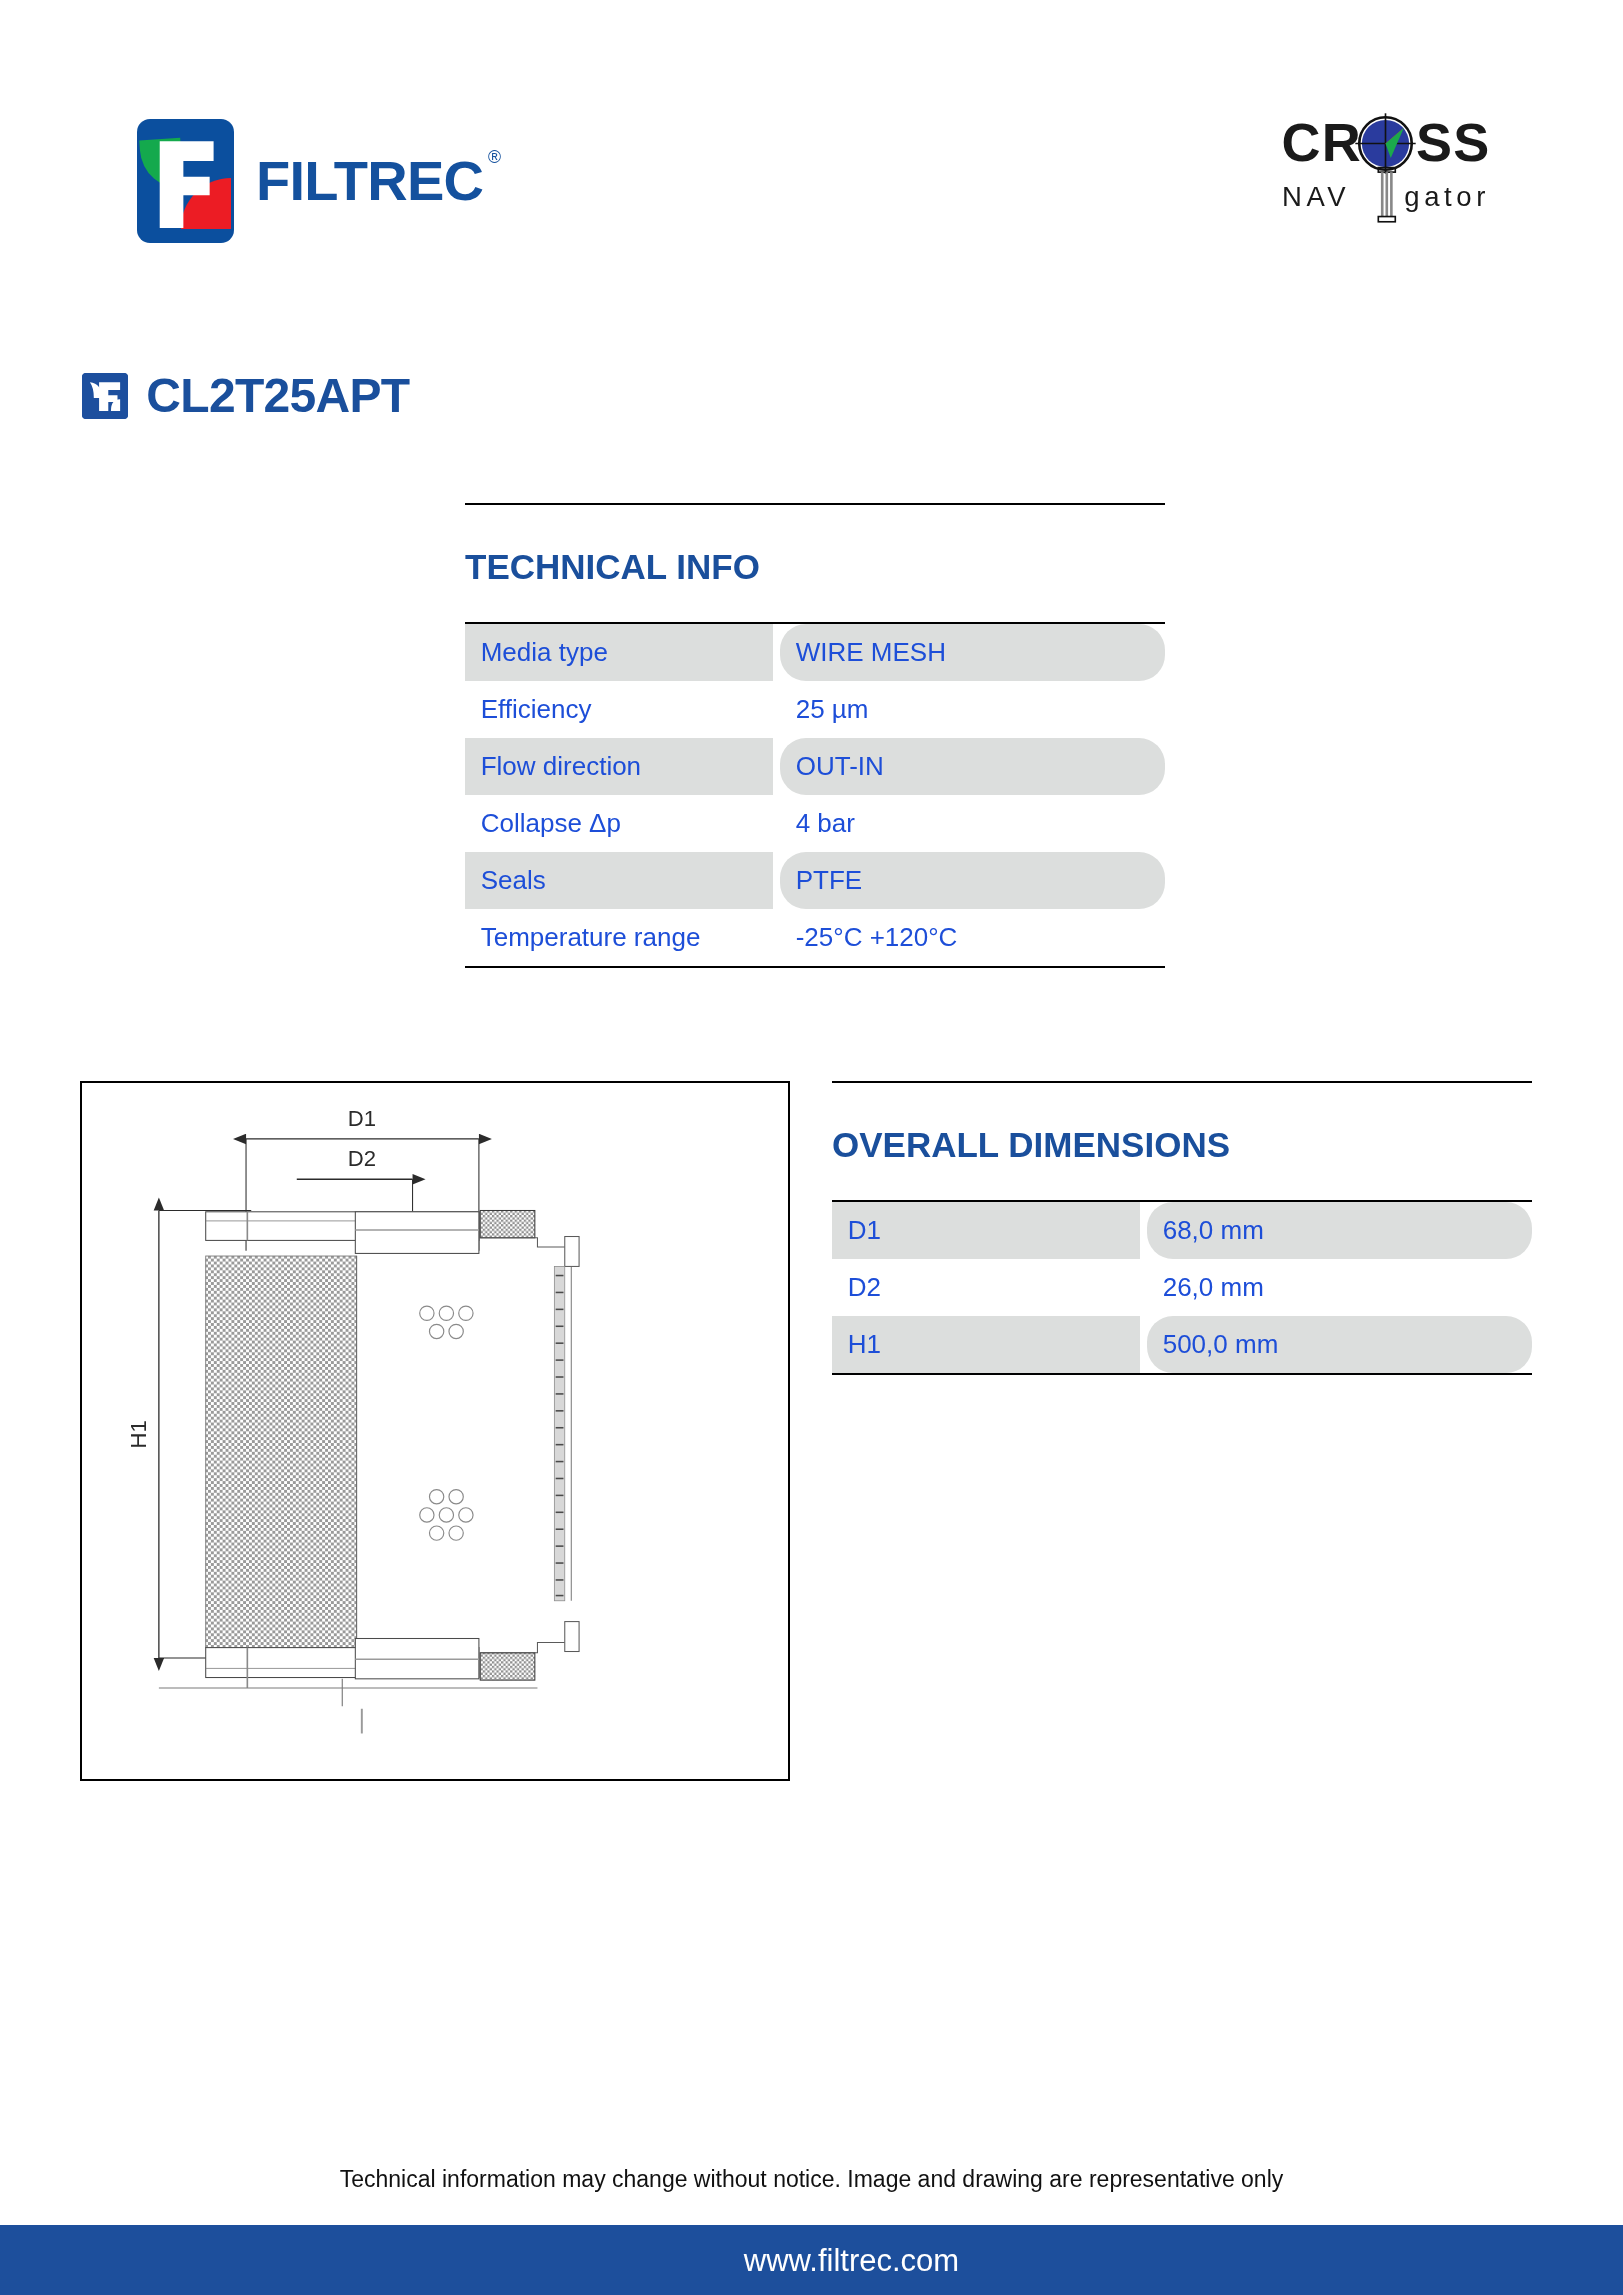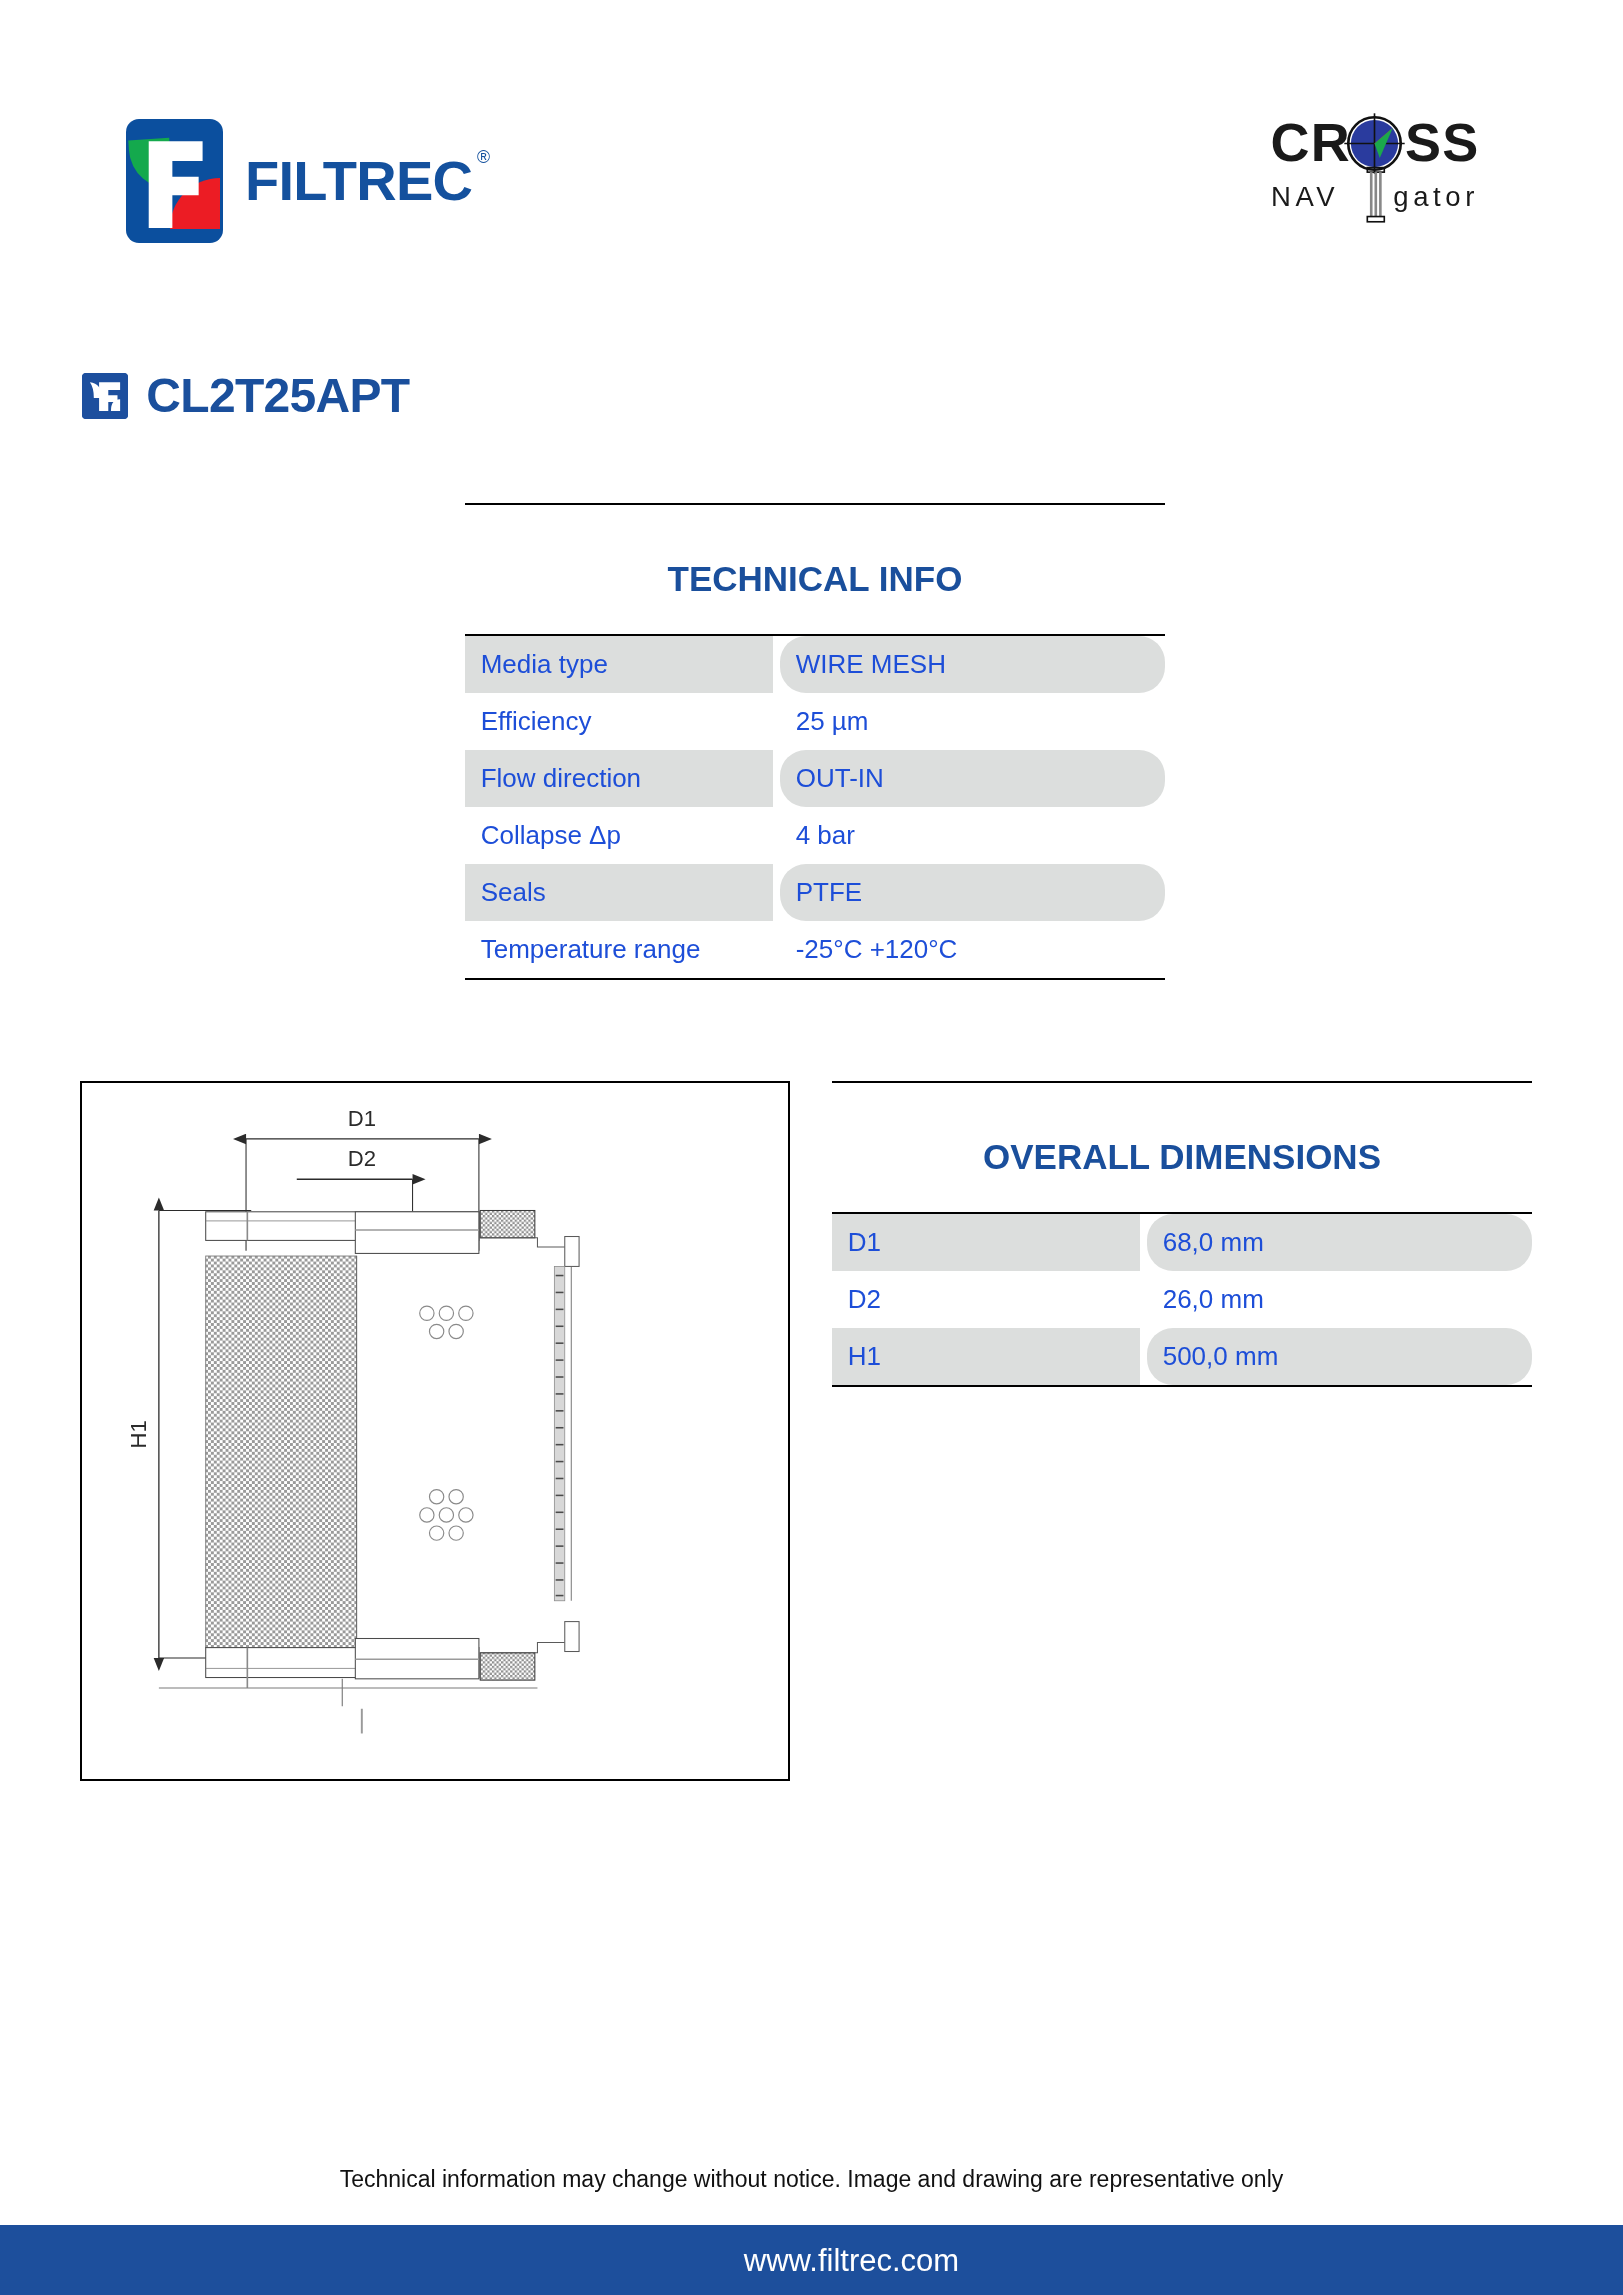--- a/index.html
+++ b/index.html
@@ -11,21 +11,21 @@
     width: 1623px;
     height: 2295px;
     position: relative;
     font-family: "Liberation Sans", sans-serif;
     overflow: hidden;
   }
 
   
   #header {
     position: absolute;
-    left: 4px; top: 0;
+    left: 15px; top: 0;
     width: 1471px; height: 275px;
   }
   #filtrec-logo {
     position: absolute;
     left: 122px; top: 119px;
     display: flex;
     align-items: center;
     gap: 22px;
   }
   #filtrec-mark {
@@ -146,29 +146,27 @@
   #dims-section {
     position: absolute;
     left: 832px; top: 1081px;
     width: 700px;
   }
   .rule-top {
     height: 0;
     border-top: 2.6px solid #000000;
   }
   .section-heading {
-    text-align: center;
     font-size: 35px;
     font-weight: bold;
     color: #1a4f9c;
     letter-spacing: 0px;
     line-height: 1;
     padding-top: 44px;
     padding-bottom: 38px;
-    margin-top: 12px;
   }
   .spec-table {
     border-top: 2.6px solid #000000;
     border-bottom: 2.6px solid #000000;
     border-collapse: separate;
     border-spacing: 0;
     width: 100%;
   }
   .spec-table .spec-row {
     display: flex;

